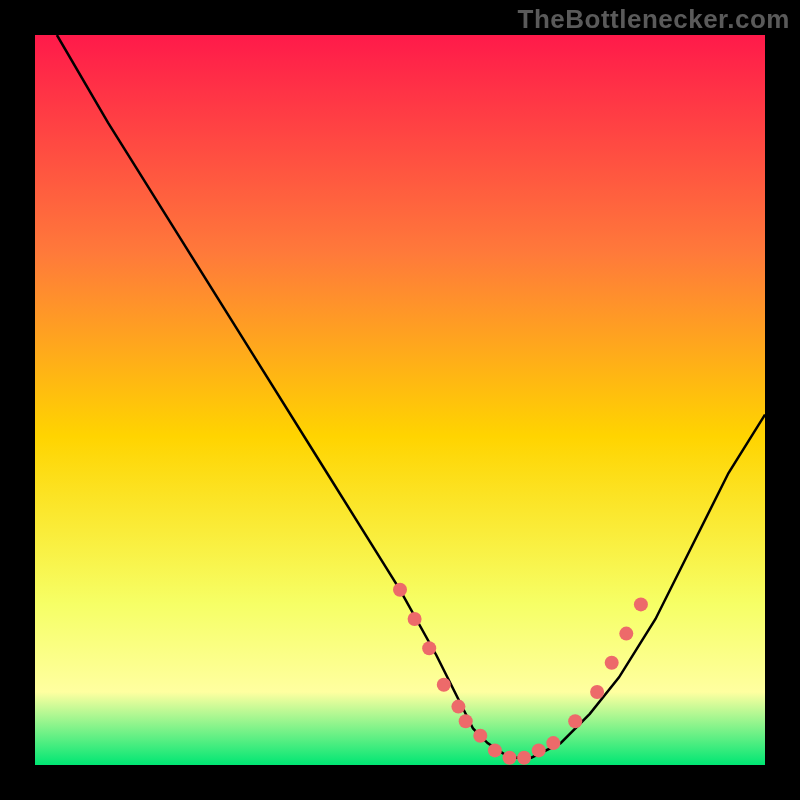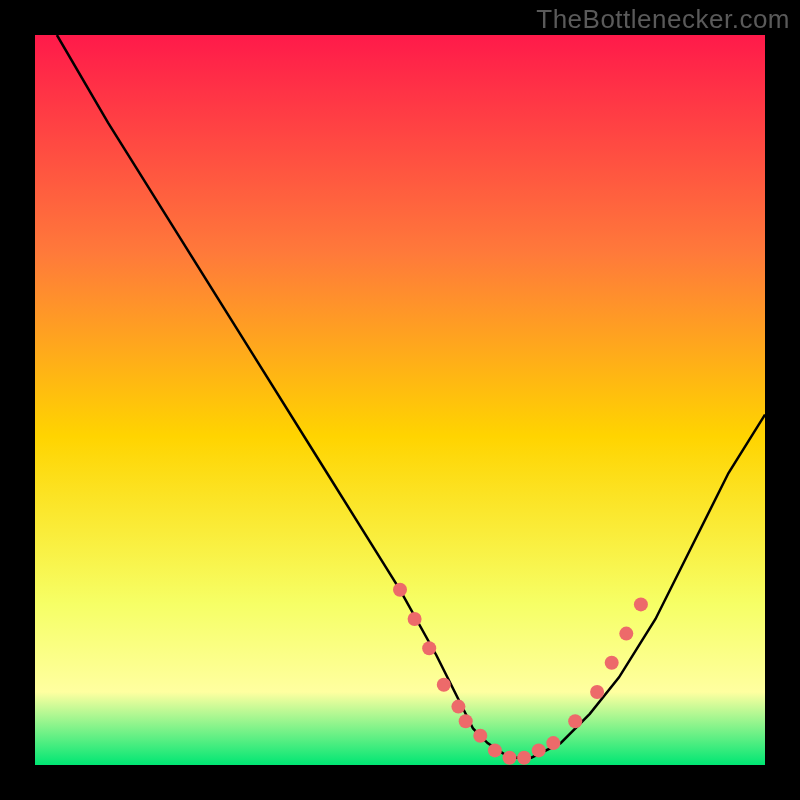--- a/index.html
+++ b/index.html
@@ -16,21 +16,21 @@
     width: 800px;
     height: 800px;
     background: #000;
   }
   .watermark {
     position: absolute;
     top: 4px;
     right: 10px;
     color: #5a5a5a;
     font-size: 26px;
-    font-weight: 400;
+    font-weight: 700;
     letter-spacing: 0.5px;
     z-index: 5;
     user-select: none;
   }
   .plot-area {
     position: absolute;
     left: 35px;
     top: 35px;
     width: 730px;
     height: 730px;

